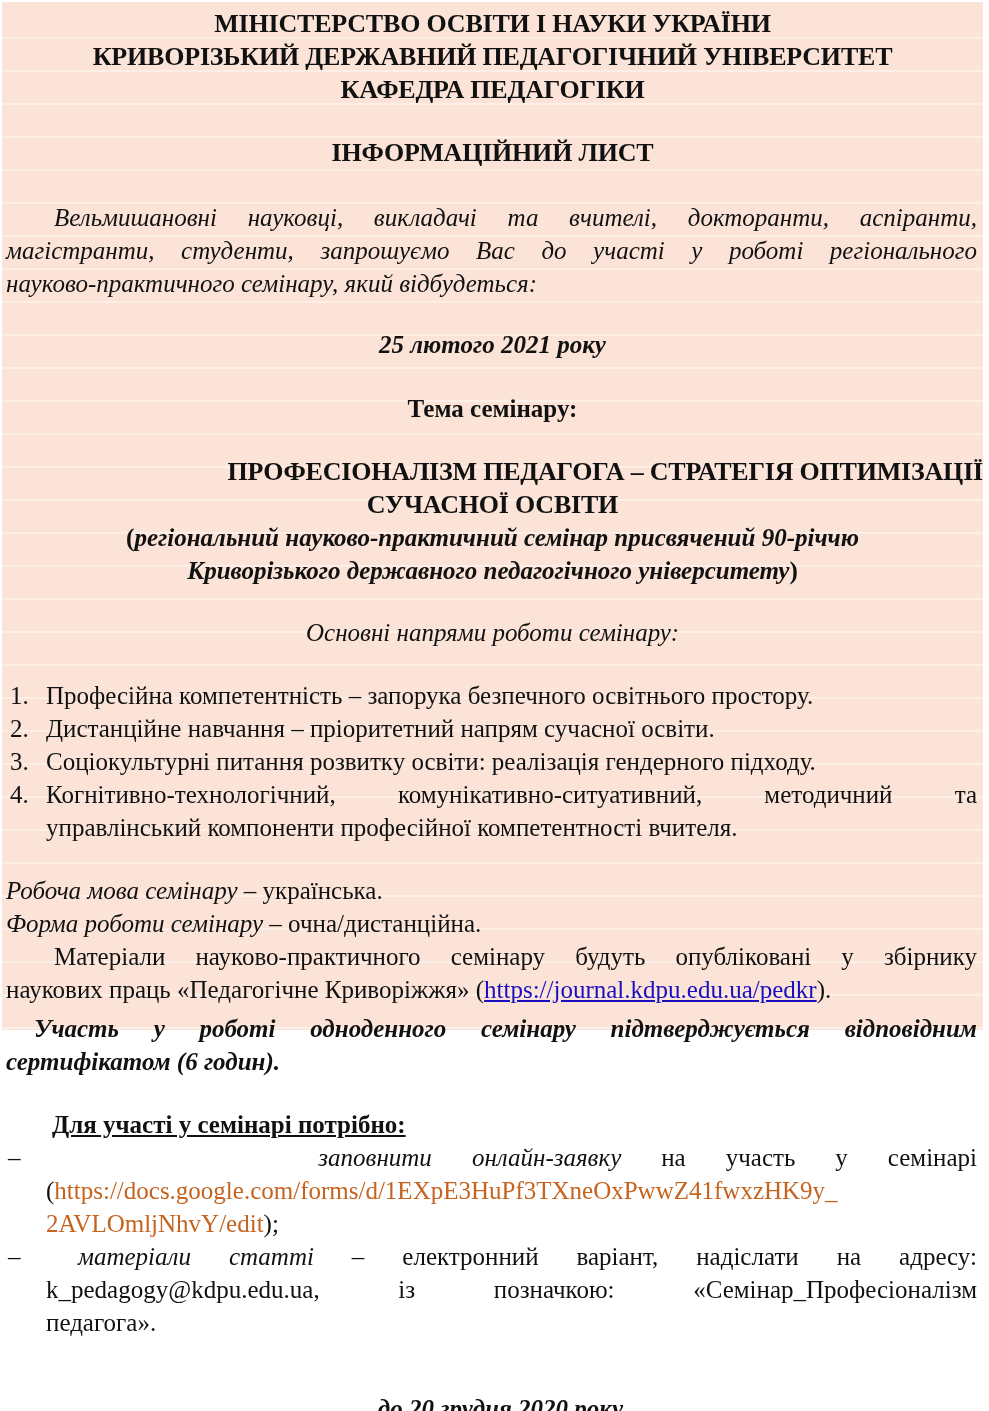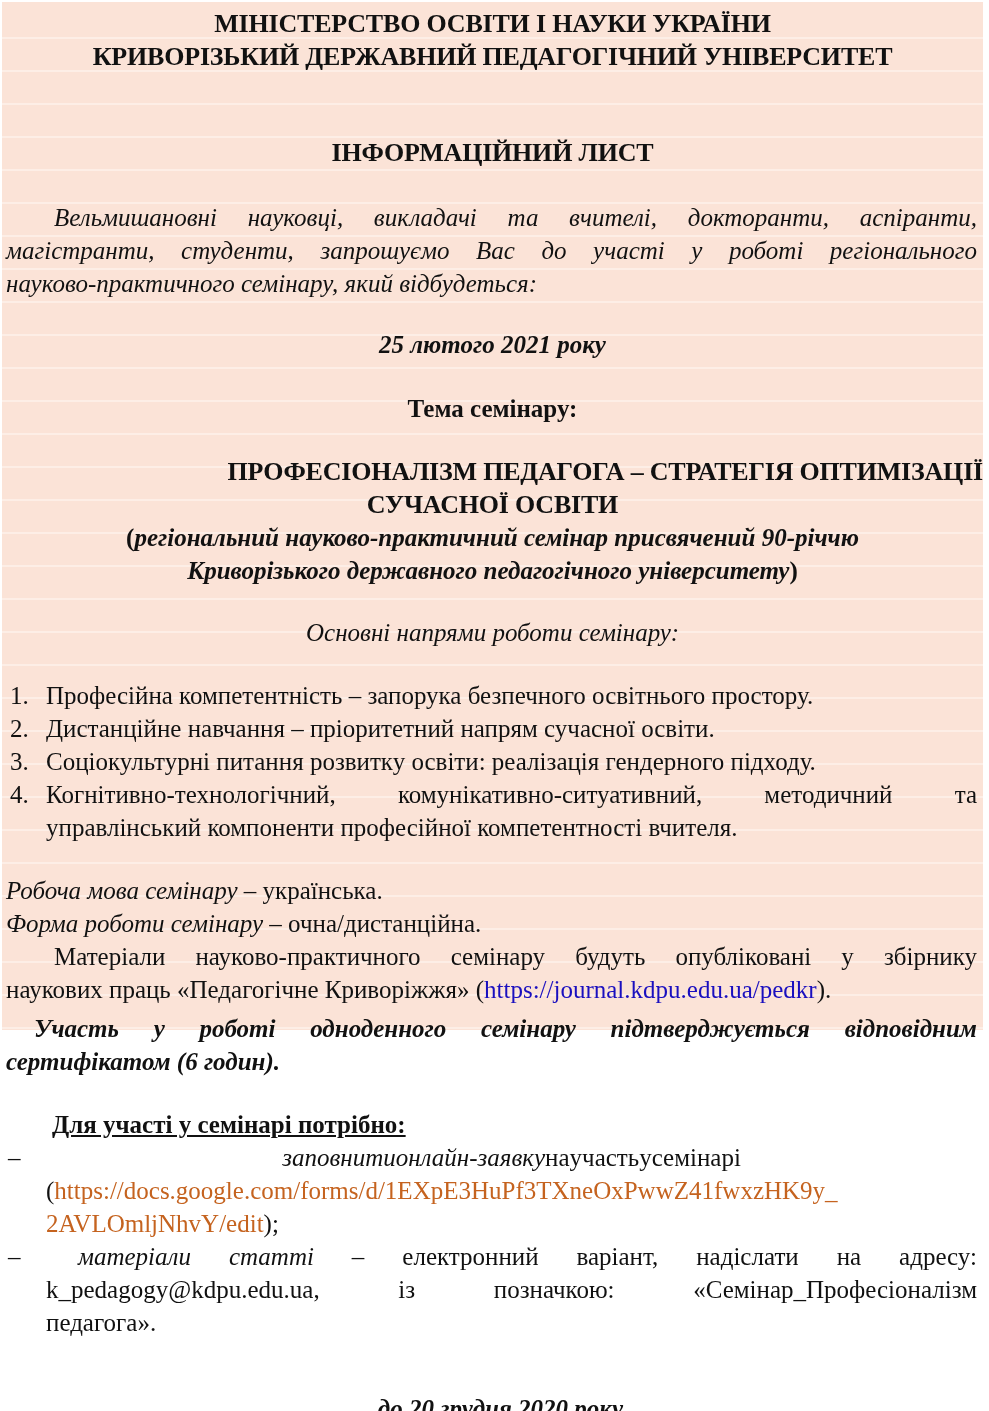--- a/index.html
+++ b/index.html
@@ -13,34 +13,35 @@
     font-size: 25px;
     line-height: 33px;
     color: #111;
   }
   .line { position: absolute; left: 0; right: 0; white-space: nowrap; }
   .center { text-align: center; }
   .b { font-weight: bold; }
   .i { font-style: italic; }
   .u { text-decoration: underline; }
   .justify { text-align: justify; text-align-last: justify; white-space: normal; }
-  .link-blue { color: #1a0fbf; }
+  .link-blue { color: #1a0fbf; text-decoration: underline; }
   .link-orange { color: #c5631f; }
   .num { position: absolute; left: 8px; }
   .item { position: absolute; left: 44px; right: 6px; }
   .dash { position: absolute; left: 6px; }
   .title { font-size: 26px; letter-spacing: -0.2px; }
 </style>
 </head>
 <body>
 
 <div class="page">
 
   <div class="line center b title" style="top:5px;">МІНІСТЕРСТВО ОСВІТИ І НАУКИ УКРАЇНИ</div>
   <div class="line center b title" style="top:38px;">КРИВОРІЗЬКИЙ ДЕРЖАВНИЙ ПЕДАГОГІЧНИЙ УНІВЕРСИТЕТ</div>
+  <div class="line center b title" style="top:71px;">КАФЕДРА ПЕДАГОГІКИ</div>
 
   <div class="line center b title" style="top:134px;">ІНФОРМАЦІЙНИЙ ЛИСТ</div>
 
   <div class="line i" style="top:199px; left:0; right:6px; text-align:justify; text-align-last:justify; padding-left:52px;">Вельмишановні науковці, викладачі та вчителі, докторанти, аспіранти,</div>
   <div class="line i" style="top:232px; left:4px; right:6px; text-align:justify; text-align-last:justify;">магістранти, студенти, запрошуємо Вас до участі у роботі регіонального</div>
   <div class="line i" style="top:265px; left:4px;">науково-практичного семінару, який відбудеться:</div>
 
   <div class="line center b i" style="top:326px;">25 лютого 2021 року</div>
 
   <div class="line center b" style="top:390px;">Тема семінару:</div>
@@ -77,21 +78,21 @@
   <div class="line" style="top:938px; left:0; right:6px; padding-left:52px; text-align:justify; text-align-last:justify; white-space:normal;">Матеріали науково-практичного семінару будуть опубліковані у збірнику</div>
   <div class="line" style="top:971px; left:4px;"><span>наукових праць «Педагогічне Криворіжжя» (</span><a class="link-blue">https://journal.kdpu.edu.ua/pedkr</a><span>).</span></div>
 
   <div class="line b i" style="top:1010px; left:0; right:6px; padding-left:32px; text-align:justify; text-align-last:justify; white-space:normal;">Участь у роботі одноденного семінару підтверджується відповідним</div>
   <div class="line b i" style="top:1043px; left:4px;">сертифікатом (6 годин).</div>
 
   <div class="line b u" style="top:1106px; left:50px;">Для участі у семінарі потрібно:</div>
 
   <div class="line" style="top:1139px;">
     <span class="dash">–</span>
-    <span class="item" style="display:flex; justify-content:center;">
+    <span class="item" style="display:flex; justify-content:flex-end;gap:40px;">
       <span class="i">заповнити</span>
       <span class="i">онлайн-заявку</span>
       <span>на</span>
       <span>участь</span>
       <span>у</span>
       <span>семінарі</span>
     </span>
   </div>
   <div class="line" style="top:1172px;">
     <span class="item"><span>(</span><a class="link-orange">https://docs.google.com/forms/d/1EXpE3HuPf3TXneOxPwwZ41fwxzHK9y_</a></span>

